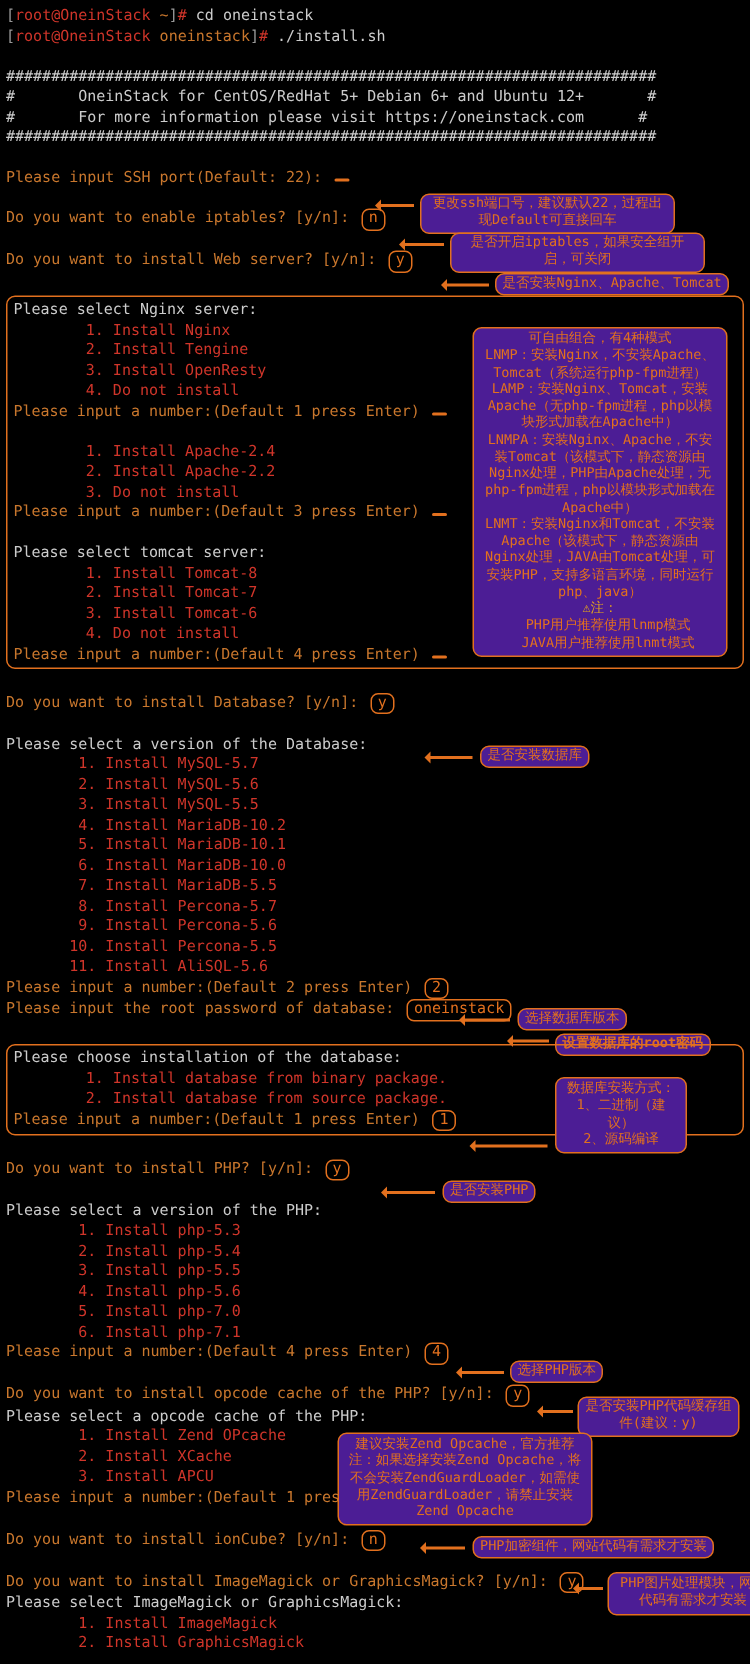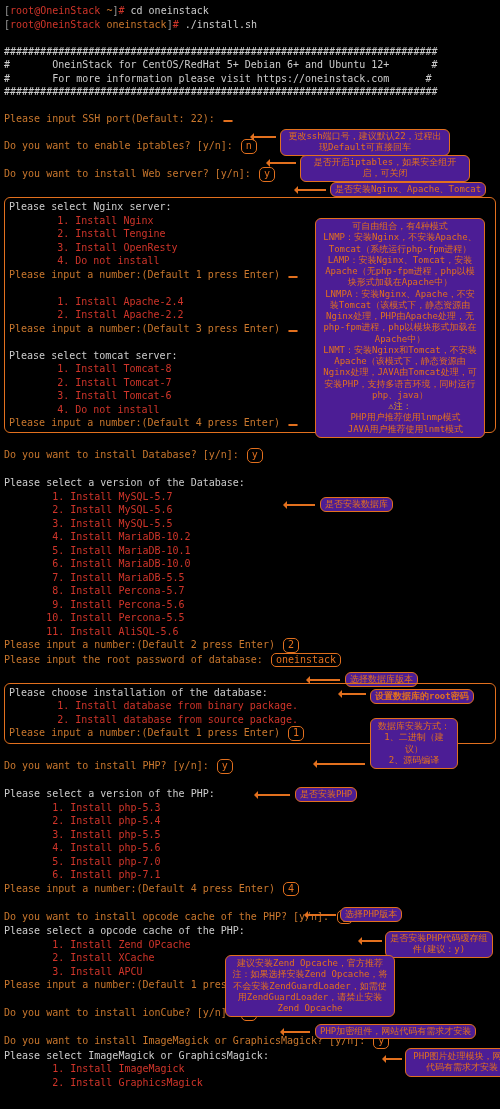--- a/index.html
+++ b/index.html
@@ -105,20 +105,21 @@
 <div class="blockbox">
   <div class="line white">Please select Nginx server:</div>
   <div class="line br-red">        <span>1. Install Nginx</span></div>
   <div class="line br-red">        <span>2. Install Tengine</span></div>
   <div class="line br-red">        <span>3. Install OpenResty</span></div>
   <div class="line br-red">        <span>4. Do not install</span></div>
   <div class="line"><span class="br-orange">Please input a number:(Default 1 press Enter)</span> <span class="ibox"></span></div>
   <div class="line">&nbsp;</div>
   <div class="line br-red">        <span>1. Install Apache-2.4</span></div>
   <div class="line br-red">        <span>2. Install Apache-2.2</span></div>
+  <div class="line br-red">        <span>3. Do not install</span></div>
   <div class="line"><span class="br-orange">Please input a number:(Default 3 press Enter)</span> <span class="ibox"></span></div>
   <div class="line">&nbsp;</div>
   <div class="line white">Please select tomcat server:</div>
   <div class="line br-red">        <span>1. Install Tomcat-8</span></div>
   <div class="line br-red">        <span>2. Install Tomcat-7</span></div>
   <div class="line br-red">        <span>3. Install Tomcat-6</span></div>
   <div class="line br-red">        <span>4. Do not install</span></div>
   <div class="line"><span class="br-orange">Please input a number:(Default 4 press Enter)</span> <span class="ibox"></span></div>
 </div>
 

